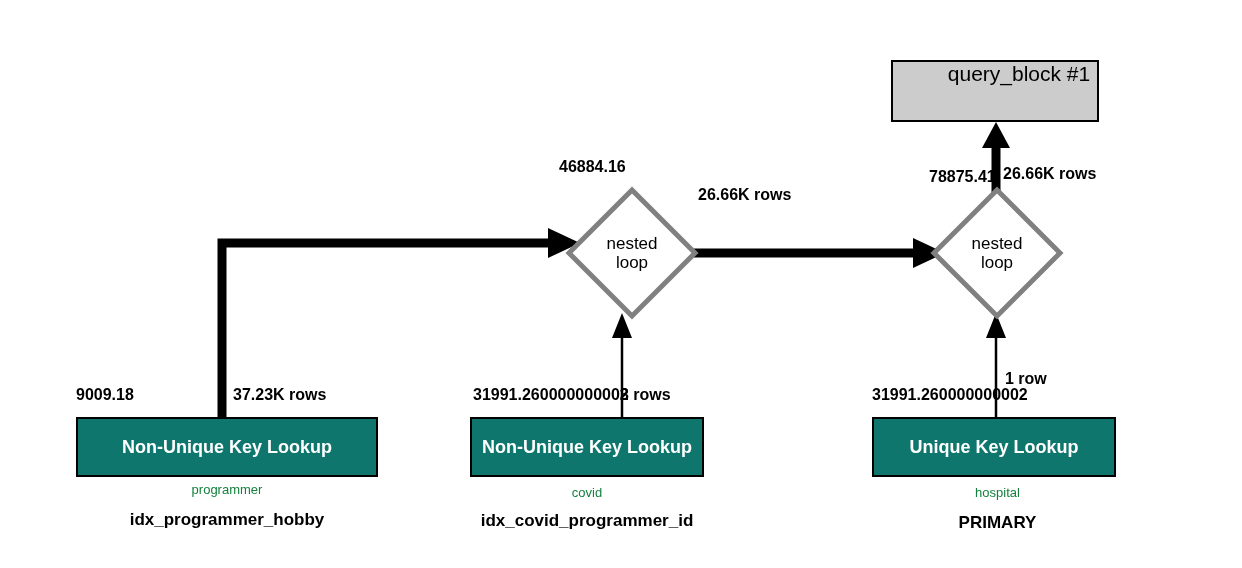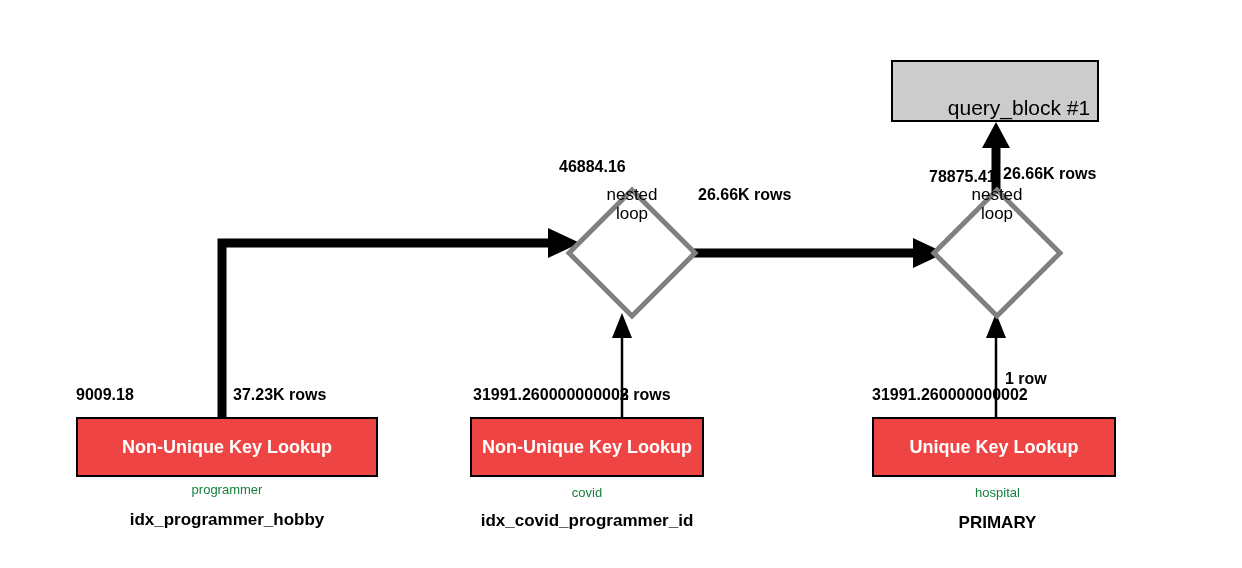--- a/index.html
+++ b/index.html
@@ -28,41 +28,41 @@
   .query-block {
     position: absolute;
     left: 891px;
     top: 60px;
     width: 208px;
     height: 62px;
     background: #cccccc;
     border: 2px solid #000000;
     box-sizing: border-box;
     display: flex;
-    align-items: flex-end;
+    align-items: flex-start;
     justify-content: center;
     font-size: 21px;
     color: #000000;
     padding-left: 48px;
   }
   .query-cost {
     position: absolute;
     left: 891px;
     top: 29px;
     width: 208px;
     text-align: center;
     font-size: 15px;
     color: #000000;
     white-space: nowrap;
   }
 
   
   .lookup {
     position: absolute;
-    background: #ef4444;
+    background: #0f766e;
     border: 2px solid #000000;
     box-sizing: border-box;
     display: flex;
     align-items: center;
     justify-content: center;
     color: #ffffff;
     font-size: 18px;
     font-weight: bold;
     height: 60px;
   }
@@ -103,21 +103,21 @@
   .dia-2 { left: 929px; top: 185px; }
   .diamond-label {
     position: absolute;
     left: 0;
     top: 0;
     width: 136px;
     height: 136px;
     display: flex;
     flex-direction: column;
     align-items: center;
-    justify-content: flex-start;
+    justify-content: center;
     font-size: 17px;
     line-height: 1.12;
     color: #000000;
     text-align: center;
   }
 
   
   .lbl {
     position: absolute;
     font-size: 16px;

